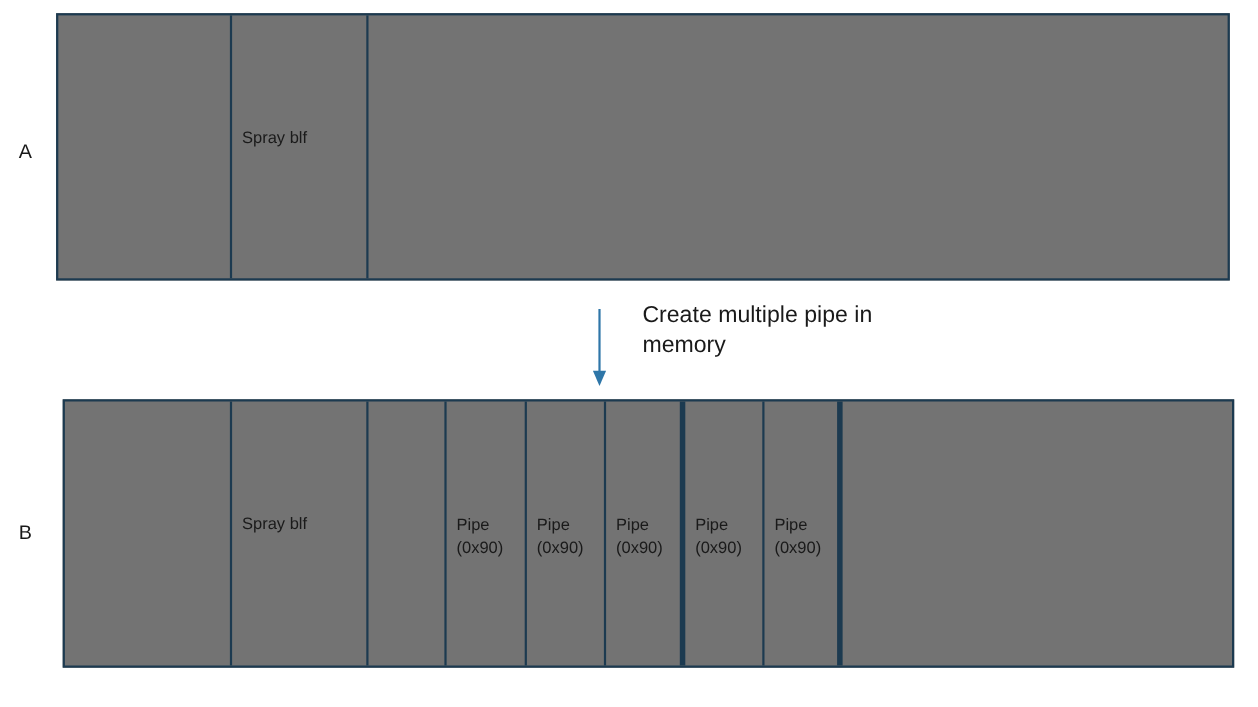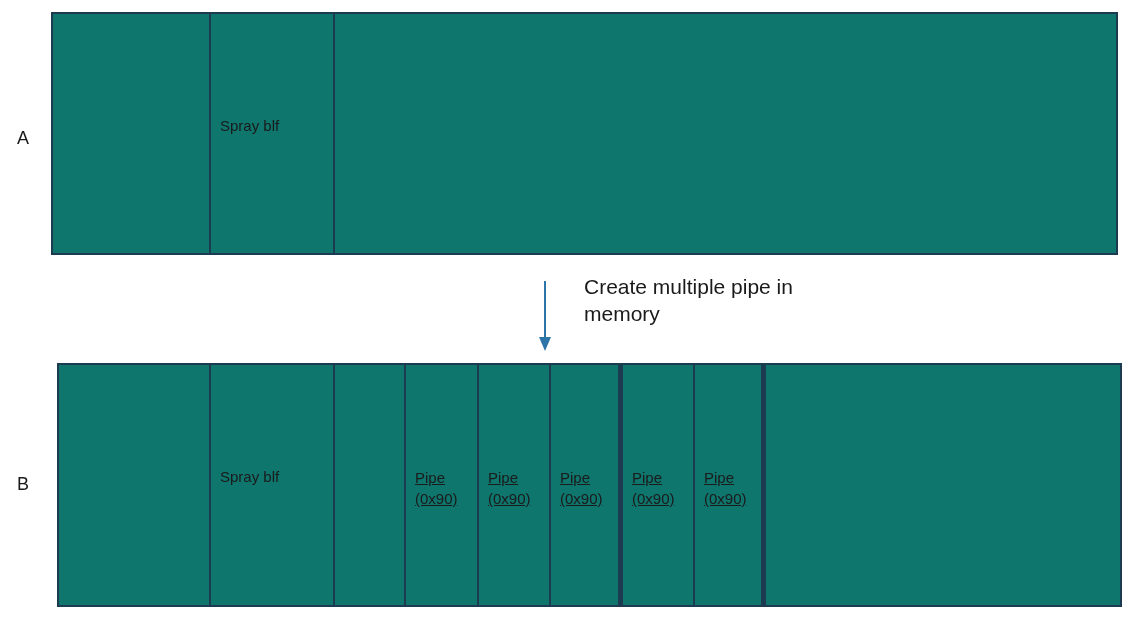--- a/index.html
+++ b/index.html
@@ -23,21 +23,21 @@
     font-size: 18px;
     line-height: 20px;
     color: var(--text);
   }
   .row-label.a { left: 17px; top: 128px; }
   .row-label.b { left: 17px; top: 474px; }
 
   .mem-box {
     position: absolute;
     border: 2px solid var(--border);
-    background: #0f766e;
+    background: #737373;
     display: flex;
     align-items: stretch;
   }
   .mem-box.box-a { left: 51px; top: 12px;  width: 1067px; height: 243px; }
   .mem-box.box-b { left: 57px; top: 363px; width: 1065px; height: 244px; }
 
   .cell {
     border-right: 2px solid var(--border);
     height: 100%;
   }
@@ -61,21 +61,20 @@
     font-size: 15px;
     line-height: 20px;
     color: var(--text);
     white-space: nowrap;
   }
   .pipe-text {
     margin: 102px 2px 0 9px;
     font-size: 15px;
     line-height: 21px;
     color: var(--text);
-    text-decoration: underline;
   }
 
   .down-arrow {
     position: absolute;
     left: 536px;
     top: 279px;
   }
   .arrow-caption {
     position: absolute;
     left: 584px;

